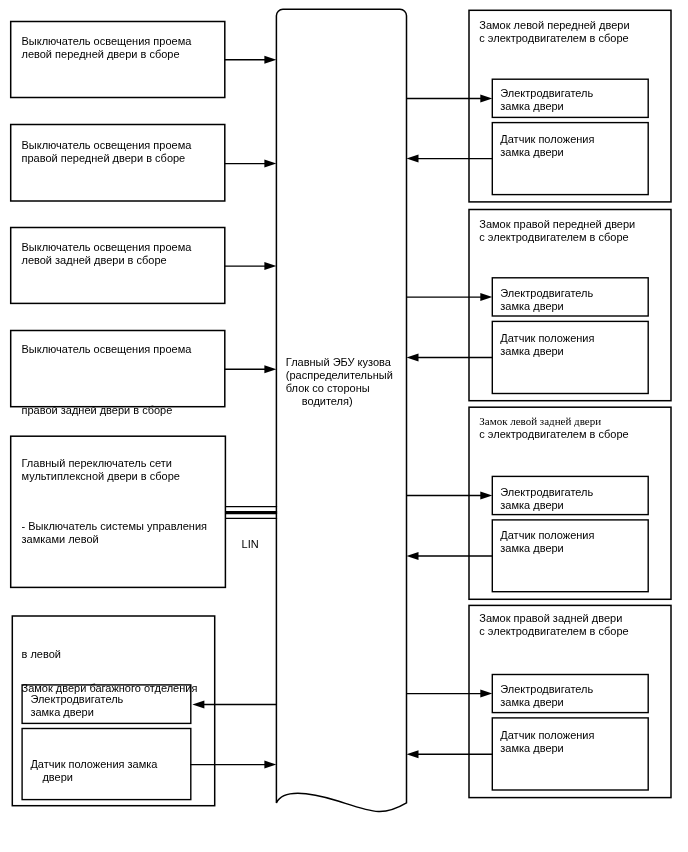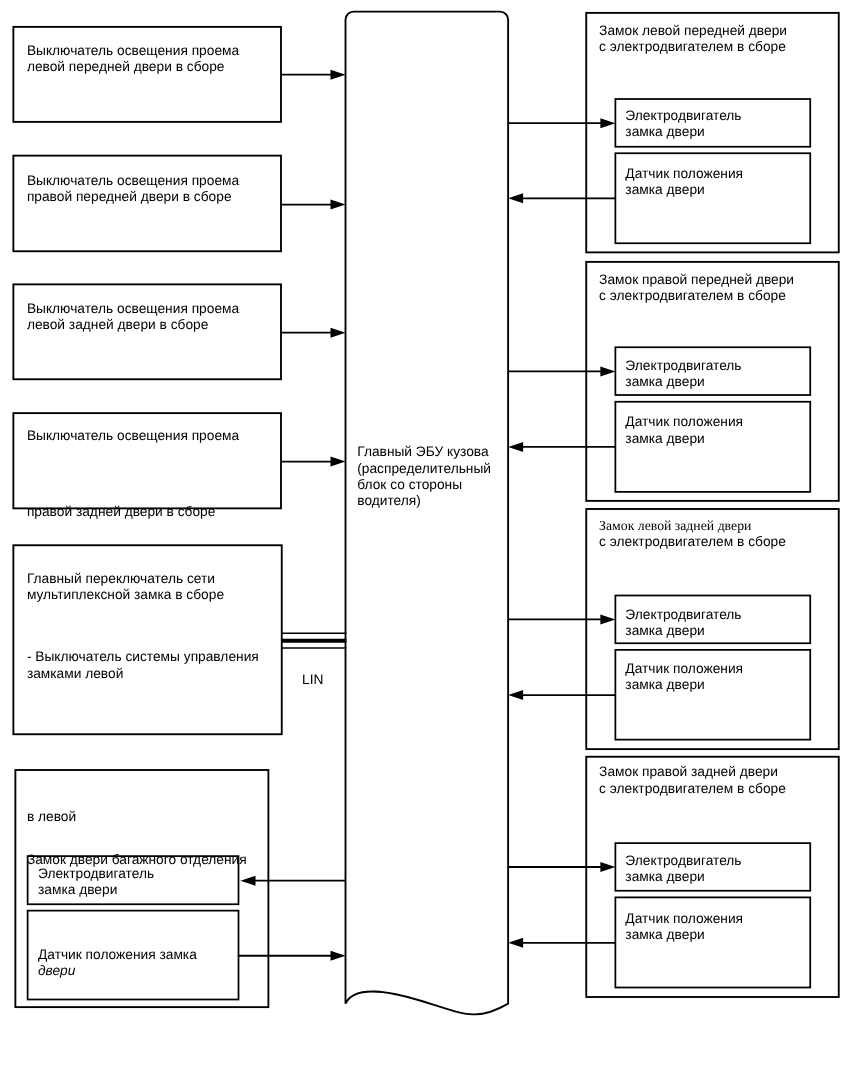--- a/index.html
+++ b/index.html
@@ -97,26 +97,26 @@
       </g>
     <g>
         <line x1="492.3" y1="754.2" x2="417.00" y2="754.2" stroke="#000" stroke-width="1.4"></line>
         <path d="M 406.5 754.2 L 418.50 750.20 L 418.50 758.20 Z" fill="#000"></path>
       </g>
   </svg>
 <div class="txt" style="left:21.5px;top:36.1px;"><span class="ln" style="left:0;top:0.00px;">Выключатель освещения проема</span><span class="ln" style="left:0;top:13.10px;">левой передней двери в сборе</span></div>
 <div class="txt" style="left:21.5px;top:140.1px;"><span class="ln" style="left:0;top:0.00px;">Выключатель освещения проема</span><span class="ln" style="left:0;top:13.10px;">правой передней двери в сборе</span></div>
 <div class="txt" style="left:21.5px;top:242.1px;"><span class="ln" style="left:0;top:0.00px;">Выключатель освещения проема</span><span class="ln" style="left:0;top:13.10px;">левой задней двери в сборе</span></div>
 <div class="txt" style="left:21.5px;top:344.3px;"><span class="ln" style="left:0;top:0.00px;">Выключатель освещения проема</span><span class="ln" style="left:0;top:13.10px;margin-top:48px;">правой задней двери в сборе</span></div>
-<div class="txt" style="left:21.5px;top:457.6px;"><span class="ln" style="left:0;top:0.00px;">Главный переключатель сети</span><span class="ln" style="left:0;top:13.10px;">мультиплексной замка в сборе</span></div>
+<div class="txt" style="left:21.5px;top:457.6px;"><span class="ln" style="left:0;top:0.00px;">Главный переключатель сети</span><span class="ln" style="left:0;top:13.10px;">мультиплексной двери в сборе</span></div>
 <div class="txt" style="left:21.5px;top:520.6px;"><span class="ln" style="left:0;top:0.00px;">- Выключатель системы управления</span><span class="ln" style="left:0;top:13.10px;">замками левой</span></div>
 <div class="txt" style="left:21.5px;top:636.2px;"><span class="ln" style="left:0;top:0.00px;margin-top:47px;">Замок двери багажного отделения</span><span class="ln" style="left:0;top:13.10px;">в левой</span></div>
 <div class="txt" style="left:30.4px;top:694.1px;"><span class="ln" style="left:0;top:0.00px;">Электродвигатель</span><span class="ln" style="left:0;top:13.10px;">замка двери</span></div>
-<div class="txt" style="left:30.4px;top:758.9px;"><span class="ln" style="left:0;top:0.00px;">Датчик положения замка</span><span class="ln" style="left:0;top:13.10px;font-style:italic;">двери</span></div>
-<div class="txt" style="left:285.8px;top:357.1px;"><span class="ln" style="left:0;top:0.00px;">Главный ЭБУ кузова</span><span class="ln" style="left:0;top:13.10px;">(распределительный</span><span class="ln" style="left:0;top:26.20px;">блок со стороны</span><span class="ln" style="left:0;top:39.30px;">водителя)</span></div>
+<div class="txt" style="left:30.4px;top:758.9px;"><span class="ln" style="left:0;top:0.00px;">Датчик положения замка</span><span class="ln" style="left:12px;top:13.10px;">двери</span></div>
+<div class="txt" style="left:285.8px;top:357.1px;"><span class="ln" style="left:0;top:0.00px;">Главный ЭБУ кузова</span><span class="ln" style="left:0;top:13.10px;">(распределительный</span><span class="ln" style="left:0;top:26.20px;">блок со стороны</span><span class="ln" style="left:16px;top:39.30px;">водителя)</span></div>
 <div class="txt" style="left:241.6px;top:527.1px;"><span class="ln" style="left:0;top:12px;">LIN</span></div>
 <div class="txt" style="left:479.3px;top:20.0px;"><span class="ln" style="left:0;top:0.00px;">Замок левой передней двери</span><span class="ln" style="left:0;top:13.10px;">с электродвигателем в сборе</span></div>
 <div class="txt" style="left:500.3px;top:88.0px;"><span class="ln" style="left:0;top:0.00px;">Электродвигатель</span><span class="ln" style="left:0;top:13.10px;">замка двери</span></div>
 <div class="txt" style="left:500.3px;top:134.2px;"><span class="ln" style="left:0;top:0.00px;">Датчик положения</span><span class="ln" style="left:0;top:13.10px;">замка двери</span></div>
 <div class="txt" style="left:479.3px;top:219.0px;"><span class="ln" style="left:0;top:0.00px;">Замок правой передней двери</span><span class="ln" style="left:0;top:13.10px;">с электродвигателем в сборе</span></div>
 <div class="txt" style="left:500.3px;top:288.1px;"><span class="ln" style="left:0;top:0.00px;">Электродвигатель</span><span class="ln" style="left:0;top:13.10px;">замка двери</span></div>
 <div class="txt" style="left:500.3px;top:333.2px;"><span class="ln" style="left:0;top:0.00px;">Датчик положения</span><span class="ln" style="left:0;top:13.10px;">замка двери</span></div>
 <div class="txt" style="left:479.3px;top:416.0px;"><span class="ln" style="left:0;top:0.00px;font-family:Liberation Serif, serif;">Замок левой задней двери</span><span class="ln" style="left:0;top:13.10px;">с электродвигателем в сборе</span></div>
 <div class="txt" style="left:500.3px;top:487.2px;"><span class="ln" style="left:0;top:0.00px;">Электродвигатель</span><span class="ln" style="left:0;top:13.10px;">замка двери</span></div>
 <div class="txt" style="left:500.3px;top:530.3px;"><span class="ln" style="left:0;top:0.00px;">Датчик положения</span><span class="ln" style="left:0;top:13.10px;">замка двери</span></div>

